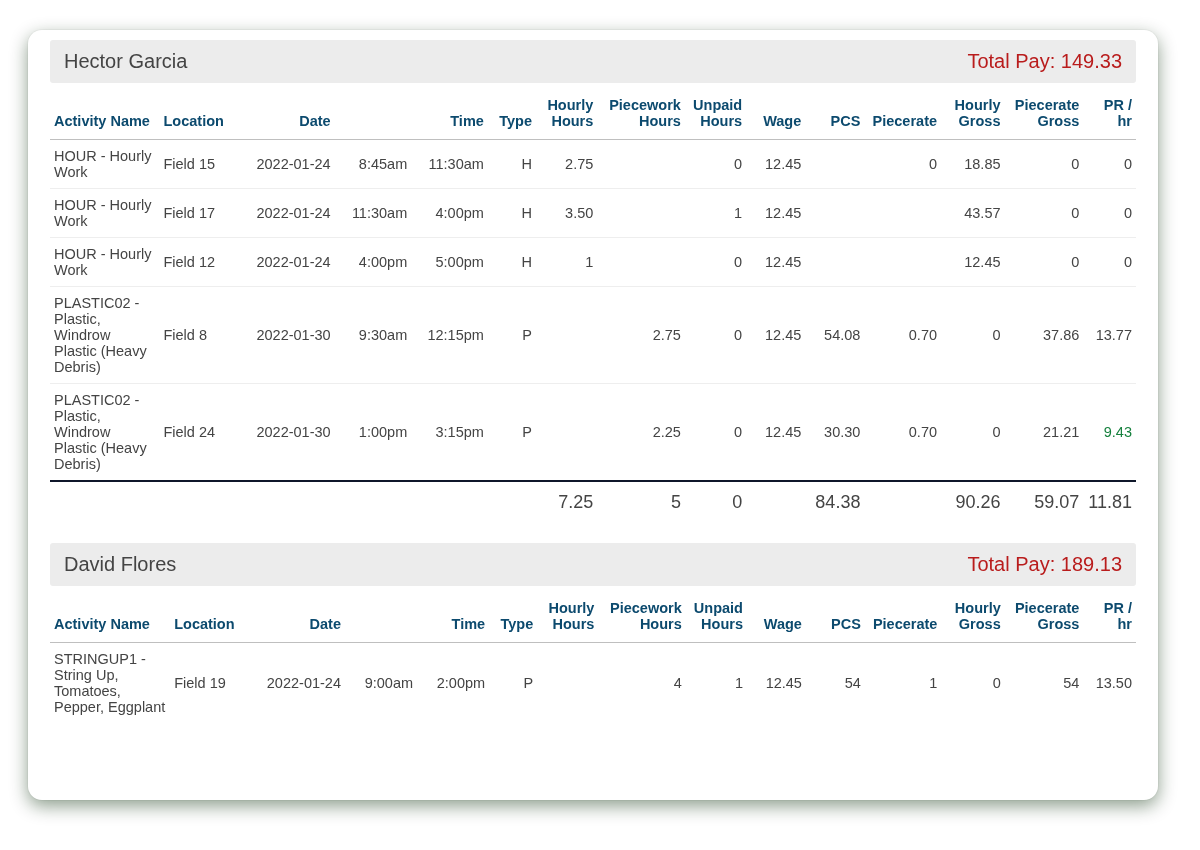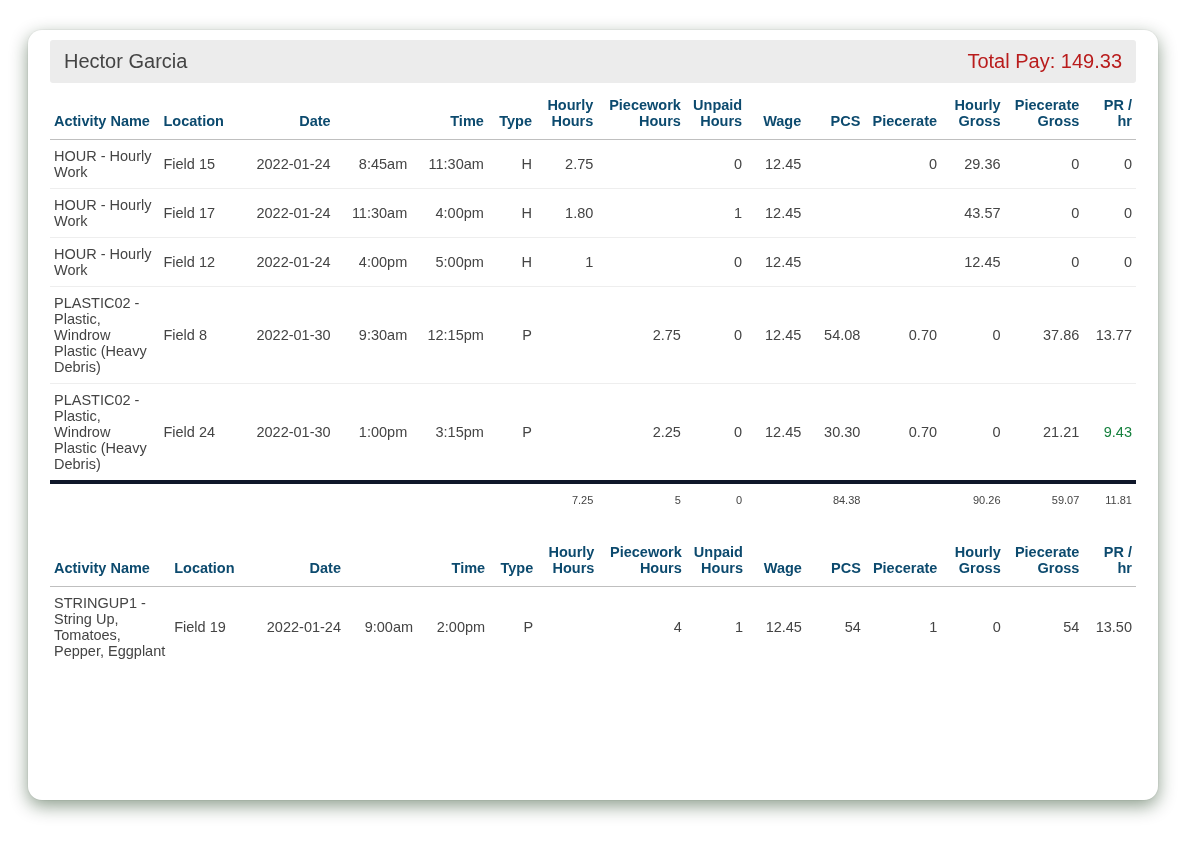--- a/index.html
+++ b/index.html
@@ -61,22 +61,22 @@
   tbody td {
     padding: 8px 4px;
     vertical-align: middle;
     border-bottom: 1px solid #eee;
   }
   tbody tr:last-child td {
     border-bottom: none;
   }
   tfoot td {
     padding: 10px 4px 14px 4px;
-    border-top: 4px solid #0f172a;
-    font-size: 11px;
+    border-top: 2px solid #0f172a;
+    font-size: 18px;
   }
   .num { text-align: right; }
   .ctr { text-align: right; }
   .neg { color: #15803d; }
   .section-gap { height: 16px; }
 </style>
 </head>
 <body>
 
 <div class="page">
@@ -133,32 +133,32 @@
           <td class="ctr">2022-01-24</td>
           <td class="ctr">8:45am</td>
           <td class="ctr">11:30am</td>
           <td class="ctr">H</td>
           <td class="num">2.75</td>
           <td class="num"></td>
           <td class="num">0</td>
           <td class="num">12.45</td>
           <td class="num"></td>
           <td class="num">0</td>
-          <td class="num">29.36</td>
+          <td class="num">18.85</td>
           <td class="num">0</td>
           <td class="num">0</td>
         </tr>
         <tr>
           <td>HOUR - Hourly Work</td>
           <td>Field 17</td>
           <td class="ctr">2022-01-24</td>
           <td class="ctr">11:30am</td>
           <td class="ctr">4:00pm</td>
           <td class="ctr">H</td>
-          <td class="num">1.80</td>
+          <td class="num">3.50</td>
           <td class="num"></td>
           <td class="num">1</td>
           <td class="num">12.45</td>
           <td class="num"></td>
           <td class="num"></td>
           <td class="num">43.57</td>
           <td class="num">0</td>
           <td class="num">0</td>
         </tr>
         <tr>
@@ -224,20 +224,27 @@
           <td></td>
           <td class="num">90.26</td>
           <td class="num">59.07</td>
           <td class="num">11.81</td>
         </tr>
       </tfoot>
     </table>
 
     <div class="section-gap"></div>
 
+    <div class="section-header">
+      <span class="name">David Flores</span>
+      <span class="total">
+        <span>Total Pay:</span>
+        <span>189.13</span>
+      </span>
+    </div>
 
     <table>
       <colgroup>
         <col style="width:110px">
           <col style="width:70px">
           <col style="width:90px">
         <col style="width:66px">
           <col style="width:66px">
           <col style="width:44px">
         <col style="width:56px">

